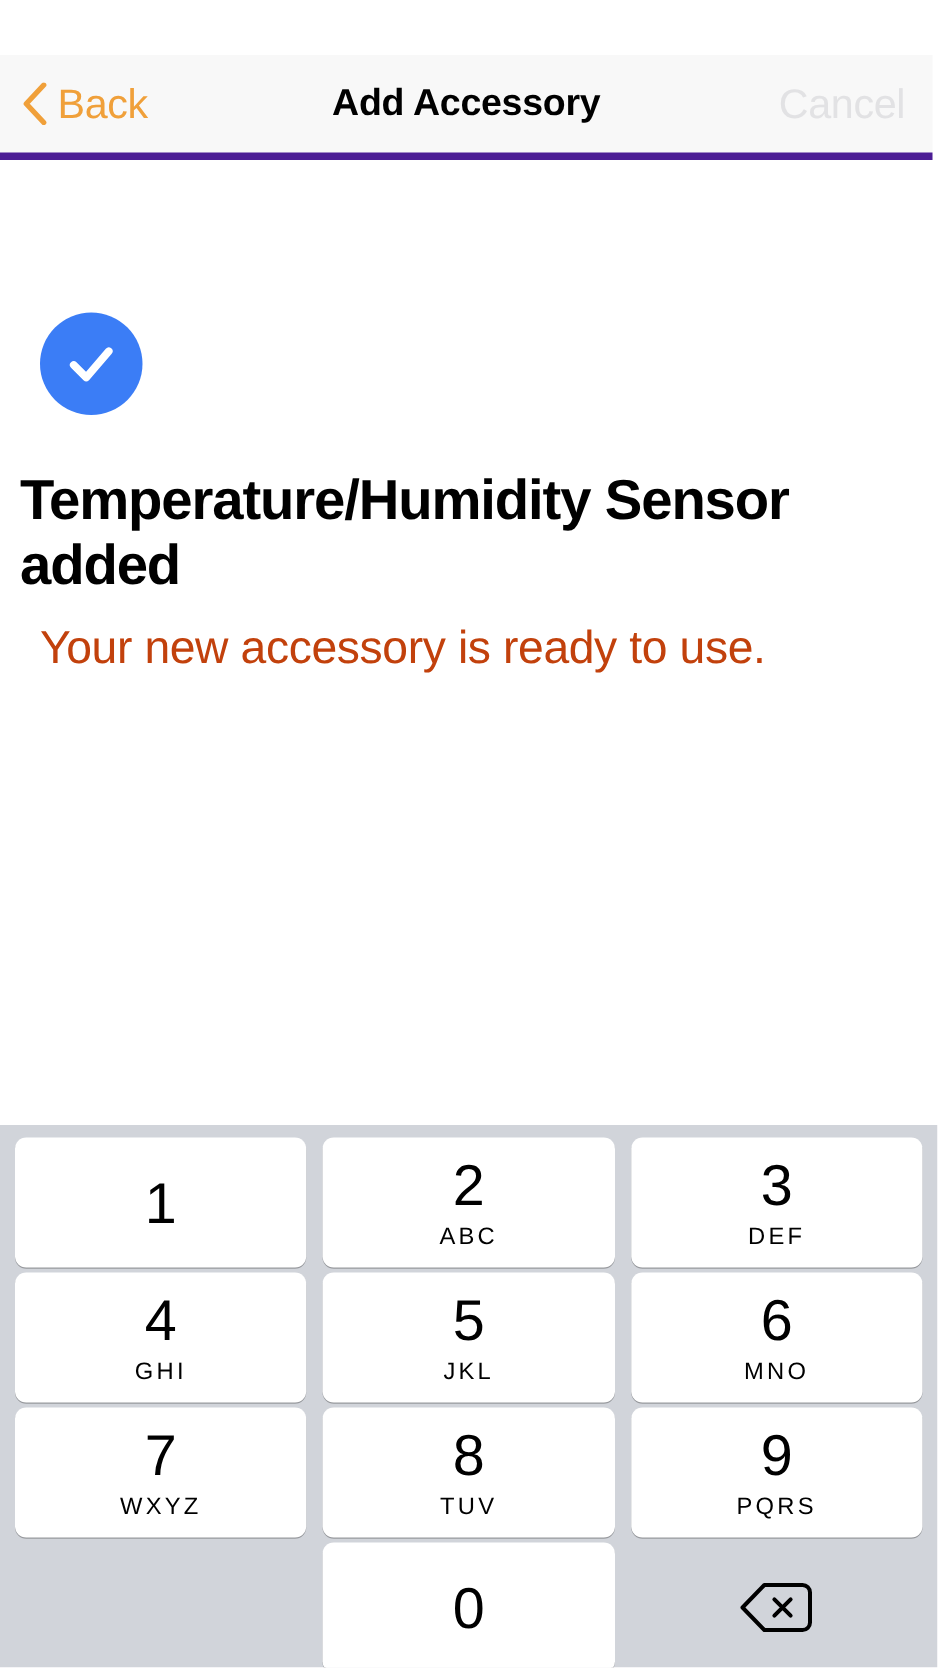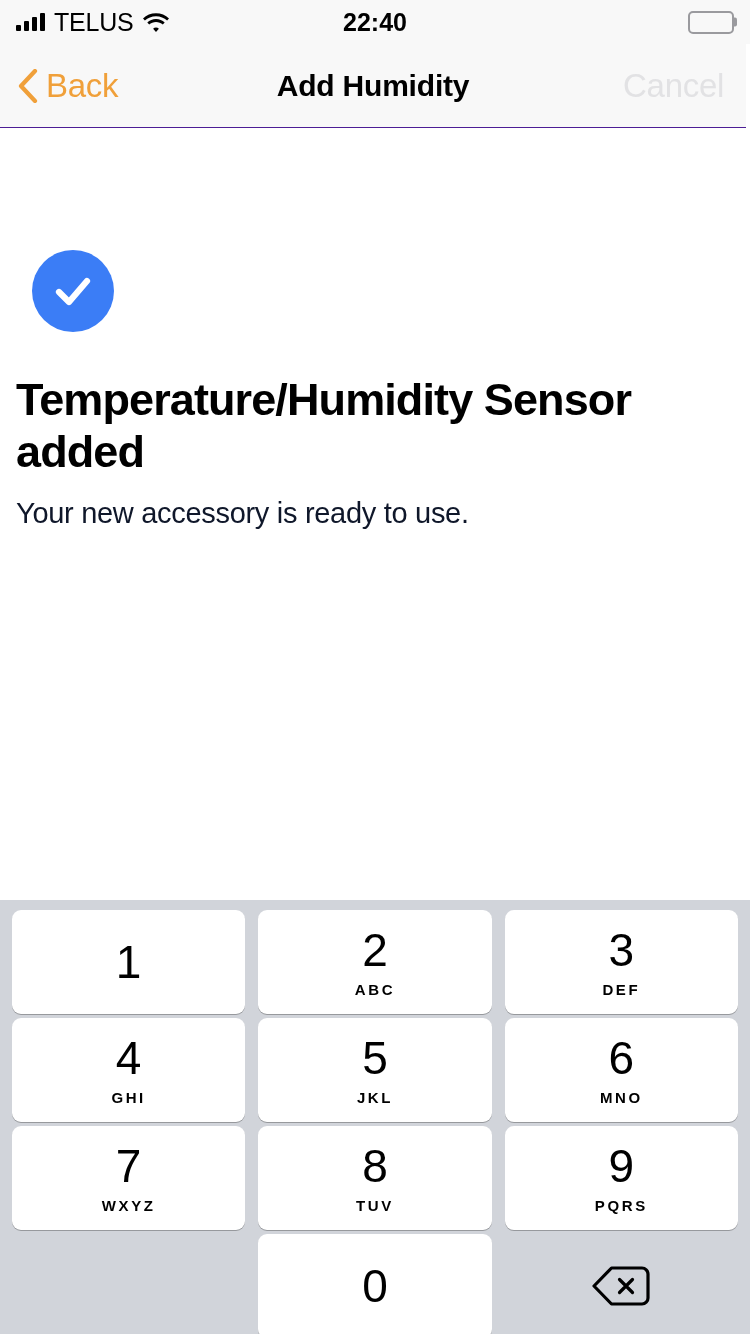--- a/index.html
+++ b/index.html
@@ -33,21 +33,21 @@
   .status-right { display:flex; align-items:center; position:relative; z-index:2; }
   .battery { position:relative; width:46px; height:23px;
     border:2px solid #9a9a9e; border-radius:5px; padding:2px; }
   .battery-fill { height:100%; background:#000; border-radius:2px; }
   .battery-cap { position:absolute; right:-5px; top:50%; transform:translateY(-50%);
     width:3px; height:9px; background:#9a9a9e; border-radius:0 2px 2px 0; }
 
   
   .nav-bar {
     position:absolute; top:44px; left:0; width:746px; height:84px;
-    background:#F8F8F8; border-bottom:1px solid #4c1d95;
+    background:#F8F8F8; border-bottom:6px solid #4c1d95;
     display:flex; align-items:center;
   }
   .nav-back {
     display:flex; align-items:center; gap:8px;
     position:absolute; left:18px; color:#F0A03A;
     font-size:33px; letter-spacing:-0.3px; cursor:pointer;
   }
   .chevron-left { width:20px; height:34px; display:block; }
   .nav-title {
     position:absolute; left:0; right:0; text-align:center;
@@ -65,91 +65,66 @@
     width:82px; height:82px; border-radius:50%;
     background:#3B7DF6; display:flex; align-items:center; justify-content:center;
   }
   .check-svg { width:46px; height:46px; display:block; }
   .headline {
     position:absolute; left:16px; top:246px; width:640px;
     font-size:45px; font-weight:bold; line-height:1.16;
     color:#000; letter-spacing:-0.9px;
   }
   .subtitle {
-    position:absolute; left:16px; top:368px; width:660px;
-    font-size:29px; line-height:1.2; color:#0f172a; letter-spacing:-0.3px;
+    position:absolute; left:32px; top:368px; width:660px;
+    font-size:37px; line-height:1.2; color:#c2410c; letter-spacing:-0.3px;
   }
 
   
   .keypad {
     position:absolute; left:0; bottom:0; width:750px; height:434px;
     background:#D1D4DA; padding-top:10px;
   }
   .keypad-row { display:flex; height:104px; margin-bottom:4px; padding:0 12px; gap:13px; }
   .keypad-row:last-child { margin-bottom:0; }
   .key {
     flex:1; background:#ffffff; border-radius:9px;
     box-shadow:0 1px 0 rgba(0,0,0,0.28);
     display:flex; flex-direction:column; align-items:center; justify-content:center;
     cursor:pointer; user-select:none;
   }
   .key-digit { font-size:46px; font-weight:400; color:#000; line-height:1; }
   .key-digit.solo { margin-top:0; }
   .key-letters {
-    font-size:15px; font-weight:bold; color:#000;
+    font-size:19px; font-weight:normal; color:#000;
     letter-spacing:2.6px; margin-top:9px; line-height:1;
   }
   .key-blank { flex:1; }
   .key-delete {
     flex:1; display:flex; align-items:center; justify-content:center;
     cursor:pointer; background:transparent; box-shadow:none;
   }
   .delete-svg { width:60px; height:44px; display:block; }
 </style>
 </head>
 <body>
 
 <div class="screen">
 
-  <div class="status-bar">
-    <div class="status-left">
-      <span class="signal-bars">
-        <i></i>
-          <i></i>
-          <i></i>
-          <i></i>
-      </span>
-      <span class="carrier">TELUS</span>
-      <span>
-        <svg class="wifi-icon" viewBox="0 0 26 19" xmlns="http://www.w3.org/2000/svg">
-          <path d="M13 3.2c4.3 0 8.2 1.7 11.1 4.4l1.9-2.1C22.6 2.2 18 0.3 13 0.3S3.4 2.2 0 5.5l1.9 2.1C4.8 4.9 8.7 3.2 13 3.2z" fill="#000"></path>
-          <path d="M13 9.0c2.6 0 5 1 6.8 2.6l1.9-2.1C19.4 7.4 16.4 6.1 13 6.1S6.6 7.4 4.3 9.5l1.9 2.1C8 10 10.4 9.0 13 9.0z" fill="#000"></path>
-          <path d="M13 14.6c1.1 0 2.1 0.4 2.9 1.1l-2.9 3.2-2.9-3.2c0.8-0.7 1.8-1.1 2.9-1.1z" fill="#000"></path>
-        </svg>
-      </span>
-    </div>
-    <div class="status-center">22:40</div>
-    <div class="status-right">
-      <span class="battery">
-        <span class="battery-fill" style="width:72%"></span>
-        <span class="battery-cap"></span>
-      </span>
-    </div>
-  </div>
 
   <div class="nav-bar">
     <div class="nav-back">
       <span>
         <svg class="chevron-left" viewBox="0 0 20 34" xmlns="http://www.w3.org/2000/svg">
           <path d="M17 2 L3 17 L17 32" stroke="#F0A03A" stroke-width="4.2" fill="none" stroke-linecap="round" stroke-linejoin="round"></path>
         </svg>
       </span>
       <span>Back</span>
     </div>
-    <div class="nav-title">Add Humidity</div>
+    <div class="nav-title">Add Accessory</div>
     <div class="nav-cancel">Cancel</div>
   </div>
 
   <div class="content">
     <div class="success-circle">
       <svg class="check-svg" viewBox="0 0 46 46" xmlns="http://www.w3.org/2000/svg">
         <path d="M9 24 L19 34 L37 13" stroke="#ffffff" stroke-width="6.2" fill="none" stroke-linecap="round" stroke-linejoin="round"></path>
       </svg>
     </div>
     <div class="headline">Temperature/Humidity Sensor added</div>

